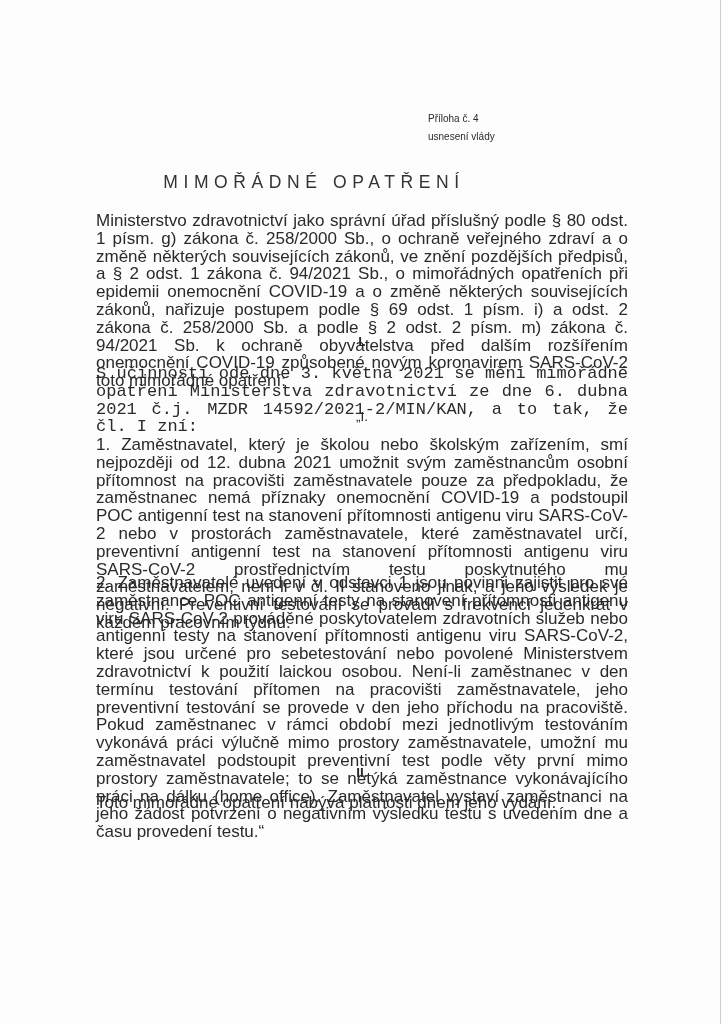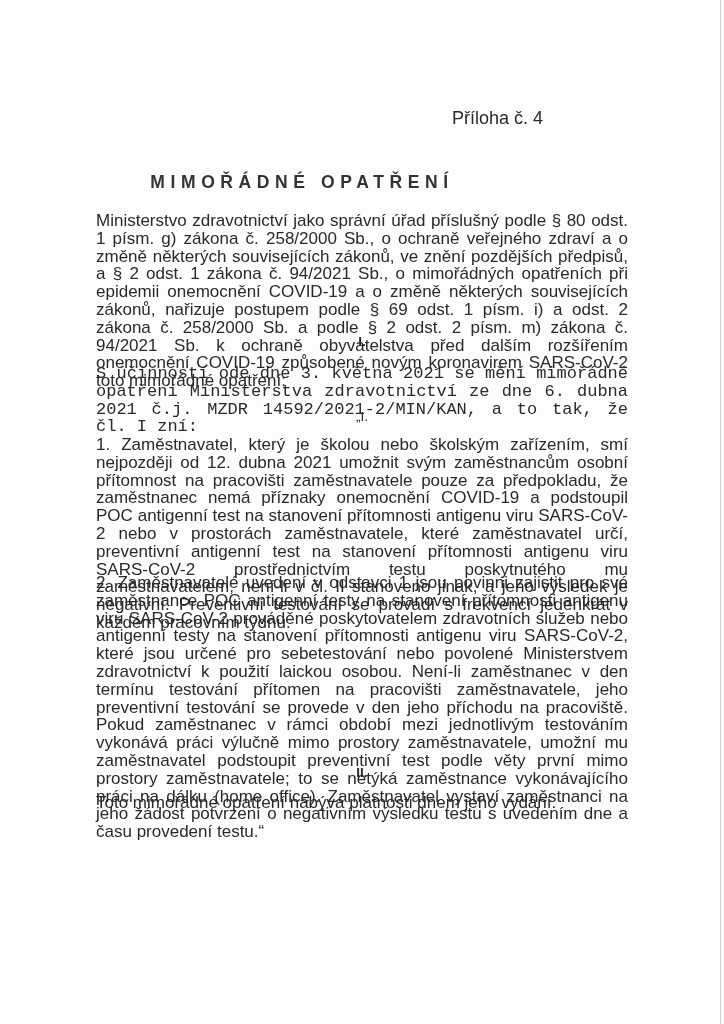--- a/index.html
+++ b/index.html
@@ -9,47 +9,49 @@
       font-family: "Liberation Sans", sans-serif;
       color: #2a2a2a;
       position: relative;
     }
     .right-edge {
       position: absolute; top: 0; right: 3px; width: 1px; height: 1024px;
       background: #cfcfcf;
     }
     .annex {
       position: absolute; left: 428px; top: 110px;
-      font-size: 18px; line-height: 17.5px; margin-left: 24px;
+      font-size: 10px; line-height: 17.5px;
     }
     .annex div { white-space: nowrap; }
     .title {
       position: absolute; left: 0; width: 604px; top: 172px;
       text-align: center;
-      font-weight: bold; font-size: 17.5px; letter-spacing: 5.6px;
+      font-weight: normal; font-size: 17.5px; letter-spacing: 5.6px;
       color: #333;
+      padding-left: 12px;
     }
     .para {
       position: absolute; left: 96px; width: 532px;
       font-size: 17px; line-height: 17.8px;
       text-align: justify;
     }
     .section {
       position: absolute; left: 0; width: 724px; text-align: center;
       font-size: 13.5px; font-weight: bold;
     }
     .section.plain { font-weight: normal; }
   </style>
 </head>
 <body>
 
 <div class="right-edge"></div>
 
 <div class="annex">
   <div>Příloha č. 4</div>
+  <div>usnesení vlády</div>
 </div>
 
 <div class="title">MIMOŘÁDNÉ OPATŘENÍ</div>
 
 <div class="para" style="top:212px;">Ministerstvo zdravotnictví jako správní úřad příslušný podle § 80 odst. 1 písm. g) zákona č. 258/2000 Sb., o ochraně veřejného zdraví a o změně některých souvisejících zákonů, ve znění pozdějších předpisů, a § 2 odst. 1 zákona č. 94/2021 Sb., o mimořádných opatřeních při epidemii onemocnění COVID-19 a o změně některých souvisejících zákonů, nařizuje postupem podle § 69 odst. 1 písm. i) a odst. 2 zákona č. 258/2000 Sb. a podle § 2 odst. 2 písm. m) zákona č. 94/2021 Sb. k ochraně obyvatelstva před dalším rozšířením onemocnění COVID-19 způsobené novým koronavirem SARS-CoV-2 toto mimořádné opatření:</div>
 
 <div class="section" style="top:334px;">I.</div>
 
 <div class="para" style="top:365px;font-family:Liberation Mono, monospace;">S účinností ode dne 3. května 2021 se mění mimořádné opatření Ministerstva zdravotnictví ze dne 6. dubna 2021 č.j. MZDR 14592/2021-2/MIN/KAN, a to tak, že čl. I zní:</div>
 

